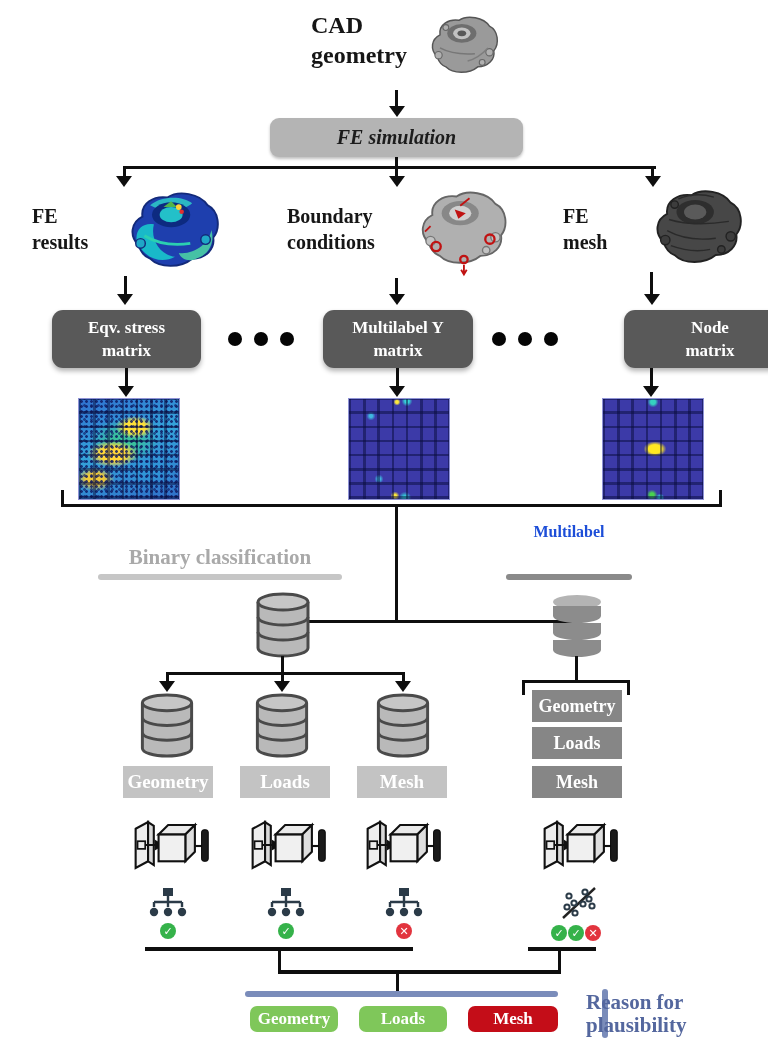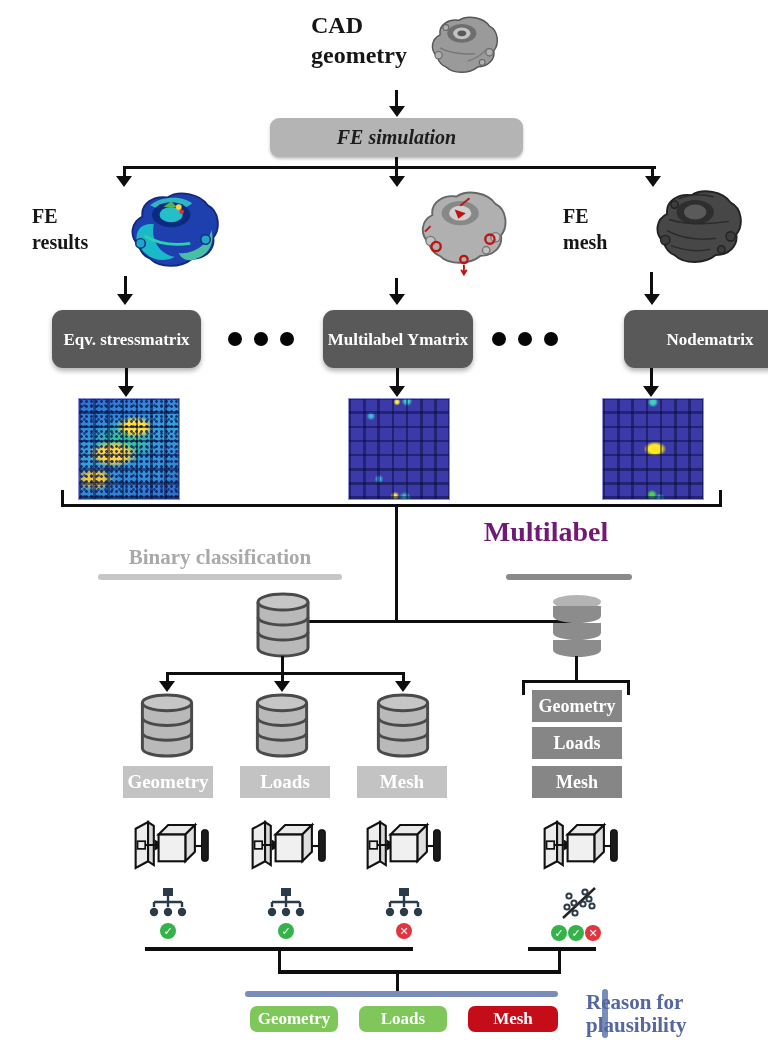--- a/index.html
+++ b/index.html
@@ -6,21 +6,21 @@
   #canvas{position:relative;width:768px;height:1053px;background:#ffffff;overflow:hidden;
           font-family:"Liberation Serif", serif;color:#111;}
   .ln{position:absolute;background:#0e0e0e;}
   .ah{position:absolute;width:0;height:0;border-left:8px solid transparent;
       border-right:8px solid transparent;border-top:11px solid #0e0e0e;}
   .blab{position:absolute;font-weight:bold;font-size:20px;line-height:26px;color:#161616;}
   .toplab{position:absolute;font-weight:bold;font-size:24px;line-height:30px;color:#161616;}
   .grybox{position:absolute;background:#b4b4b4;border-radius:9px;display:flex;align-items:center;
           justify-content:center;font-weight:bold;font-style:italic;font-size:20px;color:#1c1c1c;
           box-shadow:0 2px 3px rgba(0,0,0,.25);}
-  .dkbox{position:absolute;background:#595959;border-radius:11px;display:flex;flex-direction:row;
+  .dkbox{position:absolute;background:#595959;border-radius:11px;display:flex;flex-direction:column;
          align-items:center;justify-content:center;color:#fff;font-weight:bold;font-size:17px;
          line-height:23px;box-shadow:0 3px 5px rgba(0,0,0,.3);text-align:center;}
   .dots{position:absolute;display:flex;gap:12px;align-items:center;}
   .dots span{width:14px;height:14px;border-radius:50%;background:#050505;display:block;}
   .matrix{position:absolute;width:100px;height:100px;border:1px solid #8f93d6;}
   .matrix::after{content:"";position:absolute;inset:0;
      background:repeating-linear-gradient(90deg, rgba(8,12,60,.5) 0 2.5px, transparent 2.5px 14.2px),
                 repeating-linear-gradient(0deg, rgba(8,12,60,.5) 0 2.5px, transparent 2.5px 14.2px);}
   .m-stress{background-image:
       radial-gradient(rgba(13,23,96,.8) 1px, transparent 1.7px),
@@ -110,20 +110,24 @@
     <ellipse cx="52" cy="30" rx="20" ry="13" fill="#0d2a80"></ellipse>
     <ellipse cx="52" cy="30" rx="12" ry="8" fill="#23c0c9"></ellipse>
     <path d="M44,22 L52,16 L58,22 Z" fill="#51b54a"></path>
     <circle cx="60" cy="22" r="3" fill="#ffd23a"></circle>
     <circle cx="63" cy="27" r="2.4" fill="#e03030"></circle>
     <path d="M24,52 Q44,64 72,60" fill="none" stroke="#2bd0b0" stroke-width="3"></path>
     <circle cx="88" cy="56" r="5" fill="#1fa7c7" stroke="#132a7a" stroke-width="1.5"></circle>
     <circle cx="20" cy="60" r="5" fill="#1fa7c7" stroke="#132a7a" stroke-width="1.5"></circle>
   </svg>
 
+  <div class="blab" style="left:287px;top:203px;">
+    <div>Boundary</div>
+    <div>conditions</div>
+  </div>
 
   <svg style="left:412px;top:182px;" width="102" height="92" viewBox="0 0 110 92">
     <path d="M18,62 C8,52 10,38 22,32 C20,18 34,10 48,12 C60,4 82,8 90,20 C102,26 104,44 96,54 C98,66 88,76 74,76 C62,86 40,86 30,76 C24,74 20,68 18,62 Z" fill="#b0b0b0" stroke="#666" stroke-width="2"></path>
     <circle cx="20" cy="60" r="5" fill="#c2c2c2" stroke="#777" stroke-width="1.5"></circle>
     <circle cx="90" cy="56" r="5" fill="#c2c2c2" stroke="#777" stroke-width="1.5"></circle>
     <circle cx="80" cy="70" r="4" fill="#c2c2c2" stroke="#777" stroke-width="1.5"></circle>
     <ellipse cx="52" cy="30" rx="20" ry="13" fill="#888"></ellipse>
     <ellipse cx="52" cy="30" rx="12" ry="8" fill="#d0d0d0"></ellipse>
     <path d="M46,26 L58,30 L50,36 Z" fill="#c01212"></path>
     <path d="M52,22 L62,14" stroke="#c01212" stroke-width="2"></path>
@@ -196,21 +200,21 @@
   <div class="ln" style="left:61px;top:504px;width:661px;height:3px;"></div>
   <div class="ln" style="left:719px;top:490px;width:3px;height:17px;"></div>
   <div class="ln" style="left:395px;top:504px;width:3px;height:119px;"></div>
   <div class="ln" style="left:283px;top:620px;width:294px;height:3px;"></div>
 
   <div class="clslab" style="left:95px;top:545px;width:250px;font-size:21px;color:#a9a9a9;">
     <span>Binary classification</span>
   </div>
   <div class="bar" style="left:98px;top:574px;width:244px;background:#c6c6c6;"></div>
 
-  <div class="clslab" style="left:471px;top:519px;width:150px;font-size:28px;line-height:26px;color:#701a75;">
+  <div class="clslab" style="left:494px;top:519px;width:150px;font-size:16px;line-height:26px;color:#1d4ed8;">
     <div>Multilabel</div>
   </div>
   <div class="bar" style="left:506px;top:574px;width:126px;background:#8a8a8a;"></div>
 
   <svg style="left:253px;top:592px;" width="60" height="66" viewBox="0 0 60 66">
     <path d="M5,10 L5,56 A25,8 0 0 0 55,56 L55,10" fill="#b9b9b9" stroke="#4a4a4a" stroke-width="3"></path>
     <ellipse cx="30" cy="10" rx="25" ry="8" fill="#c6c6c6" stroke="#4a4a4a" stroke-width="3"></ellipse>
     <path d="M5,25 A25,8 0 0 0 55,25" fill="none" stroke="#4a4a4a" stroke-width="3"></path>
     <path d="M5,40 A25,8 0 0 0 55,40" fill="none" stroke="#4a4a4a" stroke-width="3"></path>
   </svg>

